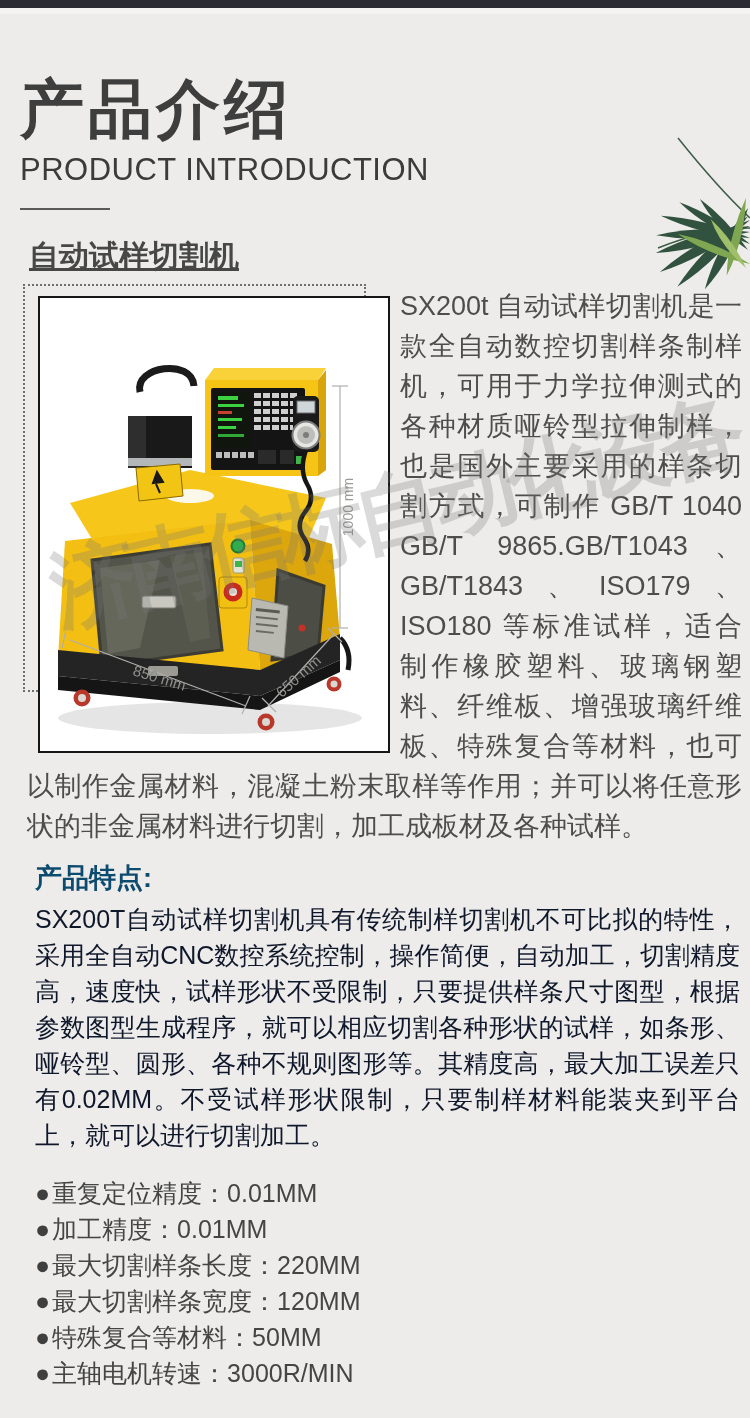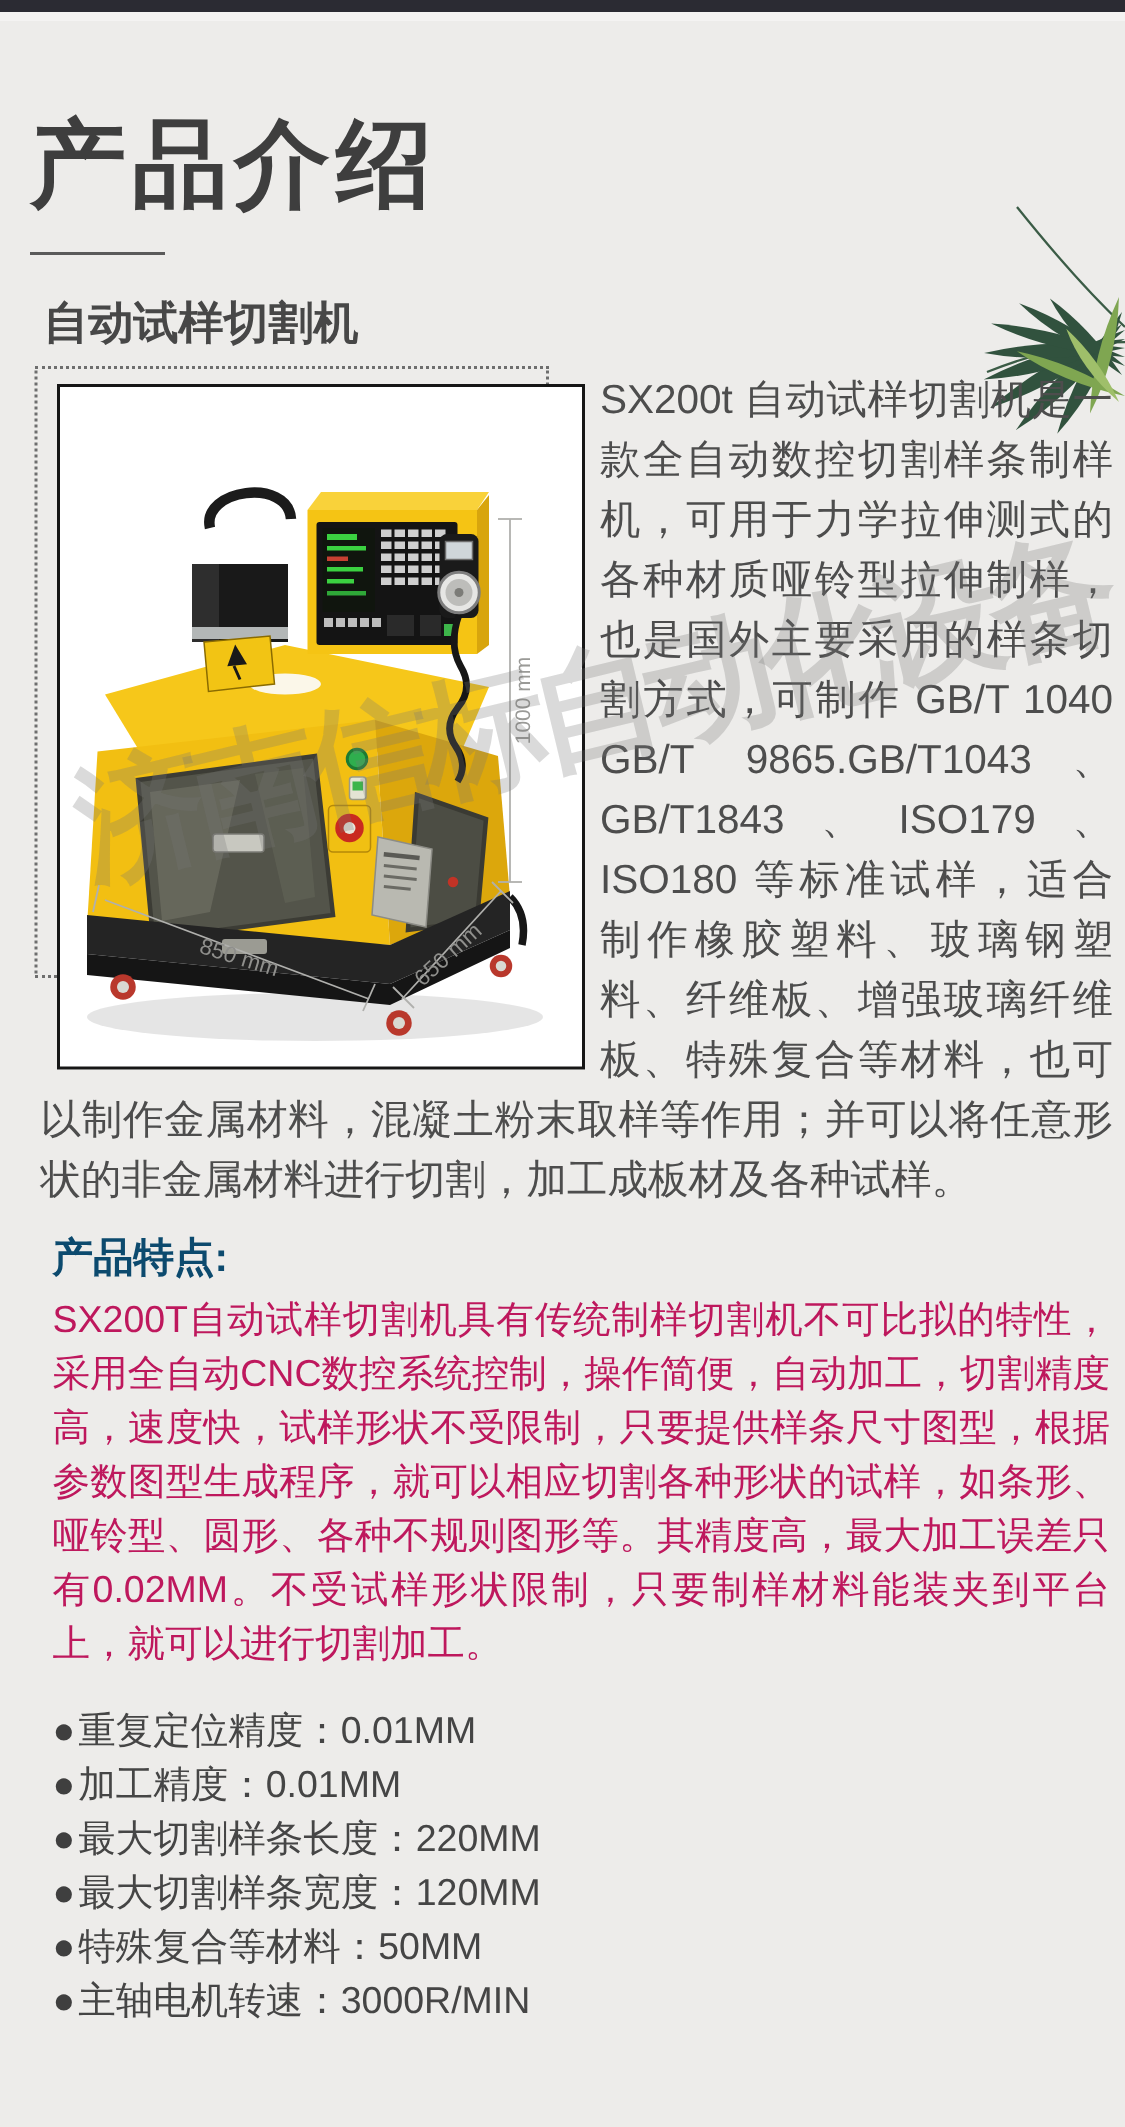--- a/index.html
+++ b/index.html
@@ -20,21 +20,21 @@
   .page-subtitle{
     margin-top:4px;font-size:31px;line-height:1.15;color:#3b3b3b;
     letter-spacing:0.5px;font-weight:400;
   }
   .title-underline{width:90px;height:2px;background:#5a5a5a;margin-top:20px;}
 
   .leaf-wrap{position:absolute;right:0;top:68px;width:112px;height:228px;pointer-events:none;}
 
   .section-heading{
     margin:28px 0 12px 29px;font-size:30px;line-height:1.2;
-    font-weight:600;color:#474747;
+    font-weight:600;color:#474747;text-decoration:underline;
   }
 
   .intro{position:relative;margin:0 8px 0 27px;}
   .figure{float:left;width:363px;height:469px;position:relative;margin:-2px 10px 0 0;}
   .dashed-frame{
     position:absolute;left:-4px;top:0;width:343px;height:408px;
     border:2px dotted #6e6e6e;box-sizing:border-box;
   }
   .photo{
     position:absolute;left:11px;top:12px;width:352px;height:457px;
@@ -44,37 +44,38 @@
 
   .watermark{
     position:absolute;left:26px;top:250px;z-index:3;pointer-events:none;
     font-size:86px;font-weight:bold;letter-spacing:-8px;white-space:nowrap;
     color:rgba(118,118,118,0.27);
     transform:rotate(-13.5deg);transform-origin:0 50%;
   }
 
   .features{margin:16px 10px 0 35px;}
   .block-heading{margin:0 0 6px 0;font-size:27px;line-height:1.25;font-weight:bold;color:#0c4a6e;}
-  .features-text{margin:0;font-size:25px;line-height:36px;color:#be185d;text-align:justify;}
+  .features-text{margin:0;font-size:25px;line-height:36px;color:#0f172a;text-align:justify;}
 
   .specs{margin:22px 10px 0 35px;}
   .specs .block-heading{margin-bottom:8px;}
   .spec-item{font-size:25px;line-height:36px;color:#454545;white-space:nowrap;}
   .bullet{color:#3f3f3f;margin-right:2px;}
 
   svg text{font-family:"Liberation Sans","DejaVu Sans",sans-serif;}
 </style>
 </head>
 <body>
 
 <div class="top-bar"></div>
 <div class="top-light"></div>
 
 <div class="header">
   <h1 class="page-title">产品介绍</h1>
+  <div class="page-subtitle">PRODUCT INTRODUCTION</div>
   <div class="title-underline"></div>
 </div>
 
 <div class="leaf-wrap">
   <svg viewBox="0 0 112 228" width="112" height="228">
     <g stroke="#3b5c46" stroke-width="1.5">
       <path d="M112,150 Q80,120 40,70" fill="none"></path>
       <path d="M112,160 Q70,160 20,180" fill="none"></path>
     </g>
     <g fill="#31523e">

